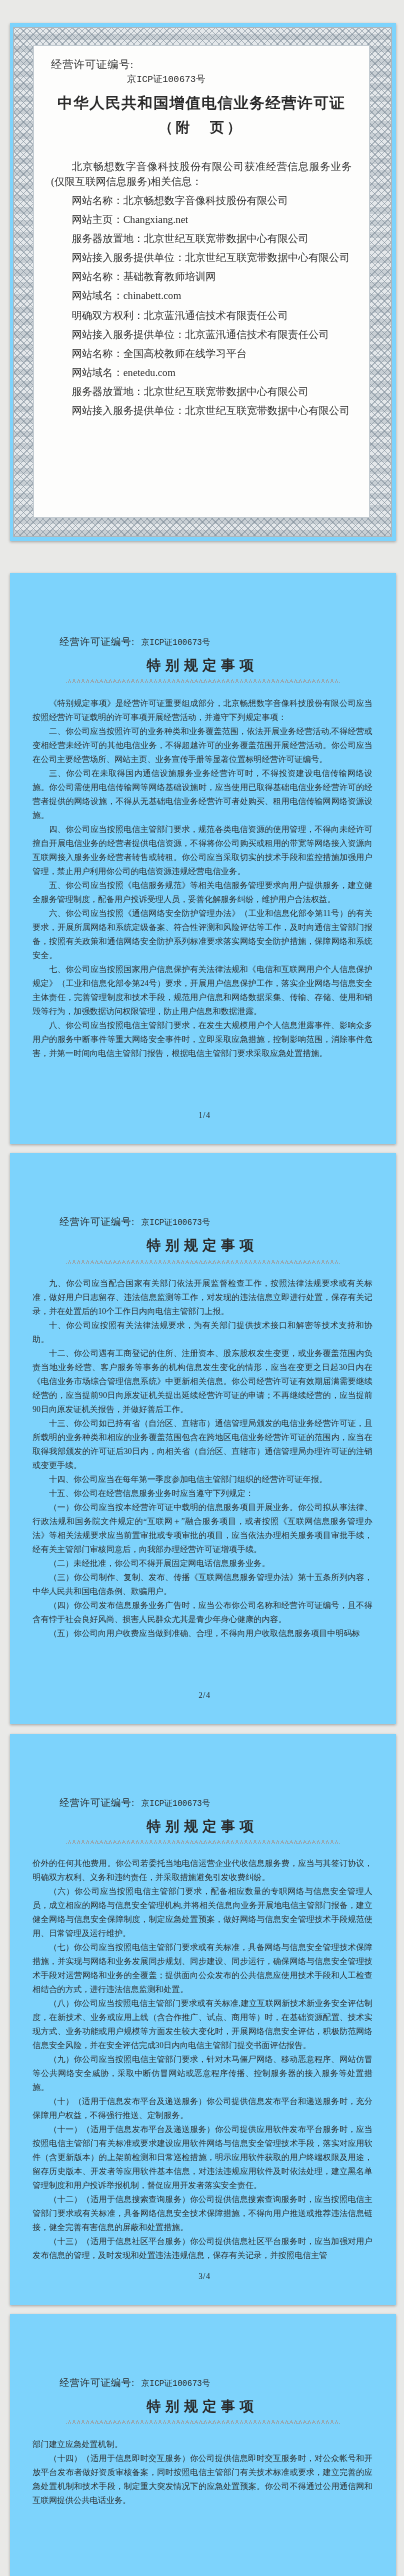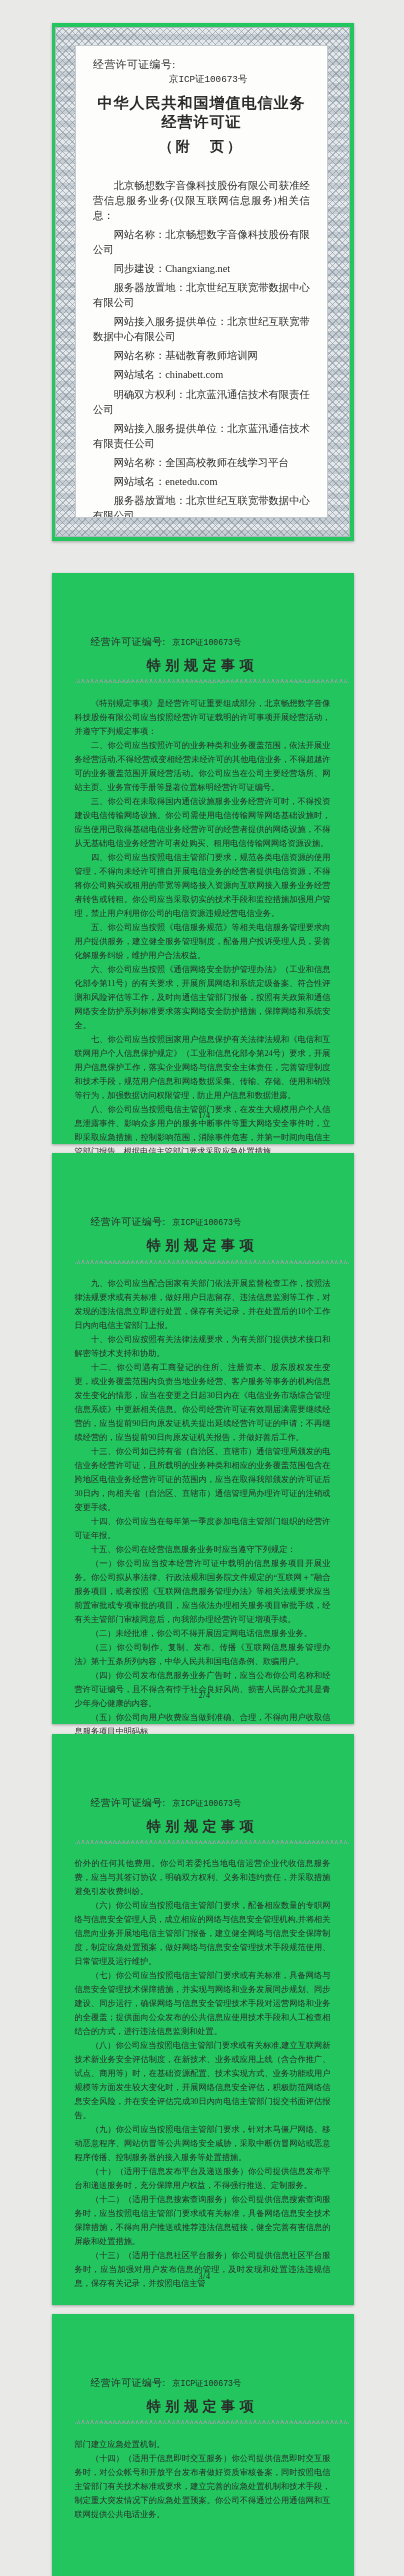--- a/index.html
+++ b/index.html
@@ -7,23 +7,23 @@
     padding: 0;
     background: #e9e9e7;
     font-family: "Liberation Serif", "DejaVu Serif", serif;
     color: #2b2b2b;
   }
   body { width: 405px; }
 
   .canvas { width: 405px; }
 
   .page {
-    width: 302px;
+    width: 386px;
     margin: 0 auto;
-    background: #22c55e;
+    background: #7dd3fc;
     position: relative;
     box-shadow: 0 1px 2.6px rgba(0,0,0,0.30);
     box-sizing: border-box;
   }
 
   
   .page-cert {
     height: 518px;
     margin-top: 23px;
     margin-bottom: 32px;
@@ -80,21 +80,21 @@
   }
 
   
   .page-prov {
     height: 571px;
     margin-bottom: 9.3px;
     padding: 63px 23px 0 23px;
   }
   .page-prov.last { margin-bottom: 0; height: 560px; }
 
-  .prov-header { margin-left: 16px; font-size: 9.8px; }
+  .prov-header { margin-left: 27px; font-size: 9.8px; }
   .prov-header .lbl { letter-spacing: 0.5px; }
   .prov-header .num {
     font-size: 8.2px;
     margin-left: 4.1px;
     font-family: "Liberation Mono", "DejaVu Sans Mono", monospace;
   }
   .prov-title {
     text-align: center;
     font-size: 14px;
     font-weight: bold;
@@ -140,21 +140,21 @@
   <div class="page page-cert">
     <div class="cert-frame">
       <div class="cert-inner">
         <div class="cert-license-label">经营许可证编号:</div>
         <div class="cert-license-no">京ICP证100673号</div>
         <div class="cert-title">中华人民共和国增值电信业务经营许可证</div>
         <div class="cert-subtitle">（附　页）</div>
         <div class="cert-body">
           <p>北京畅想数字音像科技股份有限公司获准经营信息服务业务(仅限互联网信息服务)相关信息：</p>
           <p>网站名称：北京畅想数字音像科技股份有限公司</p>
-          <p>同步建设：Changxiang.net</p>
+          <p>网站主页：Changxiang.net</p>
           <p>服务器放置地：北京世纪互联宽带数据中心有限公司</p>
           <p>网站接入服务提供单位：北京世纪互联宽带数据中心有限公司</p>
           <p>网站名称：基础教育教师培训网</p>
           <p>网站域名：chinabett.com</p>
           <p>明确双方权利：北京蓝汛通信技术有限责任公司</p>
           <p>网站接入服务提供单位：北京蓝汛通信技术有限责任公司</p>
           <p>网站名称：全国高校教师在线学习平台</p>
           <p>网站域名：enetedu.com</p>
           <p>服务器放置地：北京世纪互联宽带数据中心有限公司</p>
           <p>网站接入服务提供单位：北京世纪互联宽带数据中心有限公司</p>
@@ -213,20 +213,21 @@
     </div>
     <div class="prov-title">特别规定事项</div>
     <div class="zigzag"></div>
     <div class="prov-body">
       <p class="cont">价外的任何其他费用。你公司若委托当地电信运营企业代收信息服务费，应当与其签订协议，明确双方权利、义务和违约责任，并采取措施避免引发收费纠纷。</p>
       <p>（六）你公司应当按照电信主管部门要求，配备相应数量的专职网络与信息安全管理人员，成立相应的网络与信息安全管理机构,并将相关信息向业务开展地电信主管部门报备，建立健全网络与信息安全保障制度，制定应急处置预案，做好网络与信息安全管理技术手段规范使用、日常管理及运行维护。</p>
       <p>（七）你公司应当按照电信主管部门要求或有关标准，具备网络与信息安全管理技术保障措施，并实现与网络和业务发展同步规划、同步建设、同步运行，确保网络与信息安全管理技术手段对运营网络和业务的全覆盖；提供面向公众发布的公共信息应使用技术手段和人工检查相结合的方式，进行违法信息监测和处置。</p>
       <p>（八）你公司应当按照电信主管部门要求或有关标准,建立互联网新技术新业务安全评估制度，在新技术、业务或应用上线（含合作推广、试点、商用等）时，在基础资源配置、技术实现方式、业务功能或用户规模等方面发生较大变化时，开展网络信息安全评估，积极防范网络信息安全风险，并在安全评估完成30日内向电信主管部门提交书面评估报告。</p>
       <p>（九）你公司应当按照电信主管部门要求，针对木马僵尸网络、移动恶意程序、网站仿冒等公共网络安全威胁，采取中断仿冒网站或恶意程序传播、控制服务器的接入服务等处置措施。</p>
       <p>（十）（适用于信息发布平台及递送服务）你公司提供信息发布平台和递送服务时，充分保障用户权益，不得强行推送、定制服务。</p>
+      <p>（十一）（适用于信息发布平台及递送服务）你公司提供应用软件发布平台服务时，应当按照电信主管部门有关标准或要求建设应用软件网络与信息安全管理技术手段，落实对应用软件（含更新版本）的上架前检测和日常巡检措施，明示应用软件获取的用户终端权限及用途，留存历史版本、开发者等应用软件基本信息，对违法违规应用软件及时依法处理，建立黑名单管理制度和用户投诉举报机制，督促应用开发者落实安全责任。</p>
       <p>（十二）（适用于信息搜索查询服务）你公司提供信息搜索查询服务时，应当按照电信主管部门要求或有关标准，具备网络信息安全技术保障措施，不得向用户推送或推荐违法信息链接，健全完善有害信息的屏蔽和处置措施。</p>
       <p>（十三）（适用于信息社区平台服务）你公司提供信息社区平台服务时，应当加强对用户发布信息的管理，及时发现和处置违法违规信息，保存有关记录，并按照电信主管</p>
     </div>
     <div class="page-num">3/4</div>
   </div>
 
   <div class="page page-prov last">
     <div class="prov-header">
       <span class="lbl">经营许可证编号:</span>
       <span class="num">京ICP证100673号</span>

